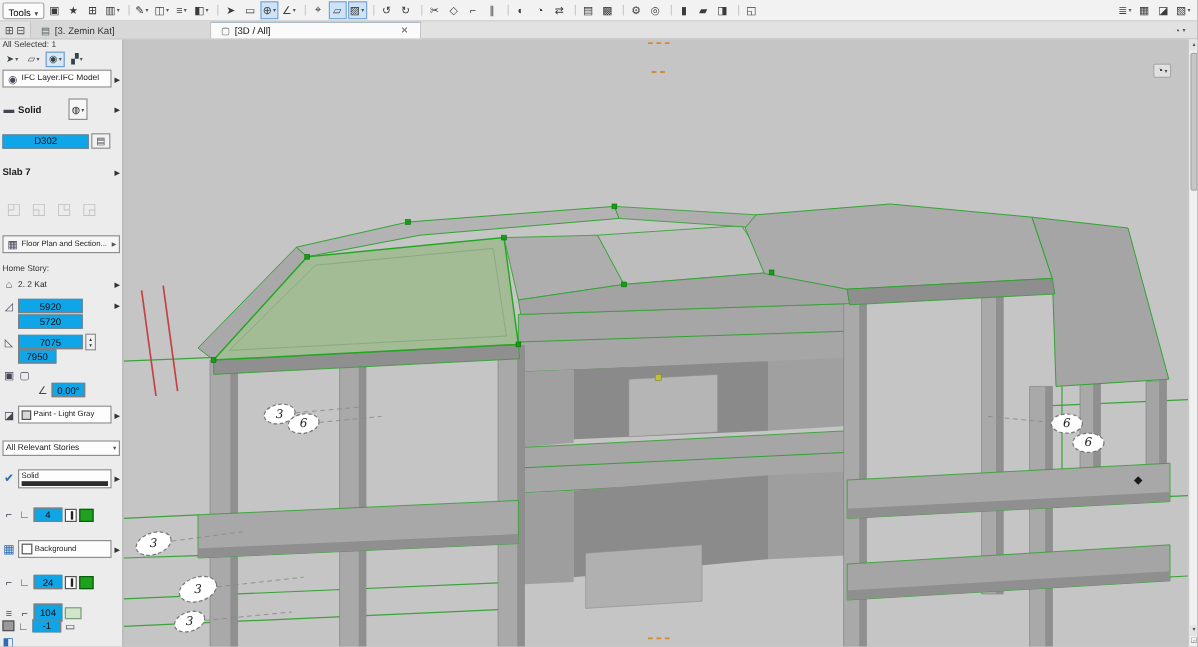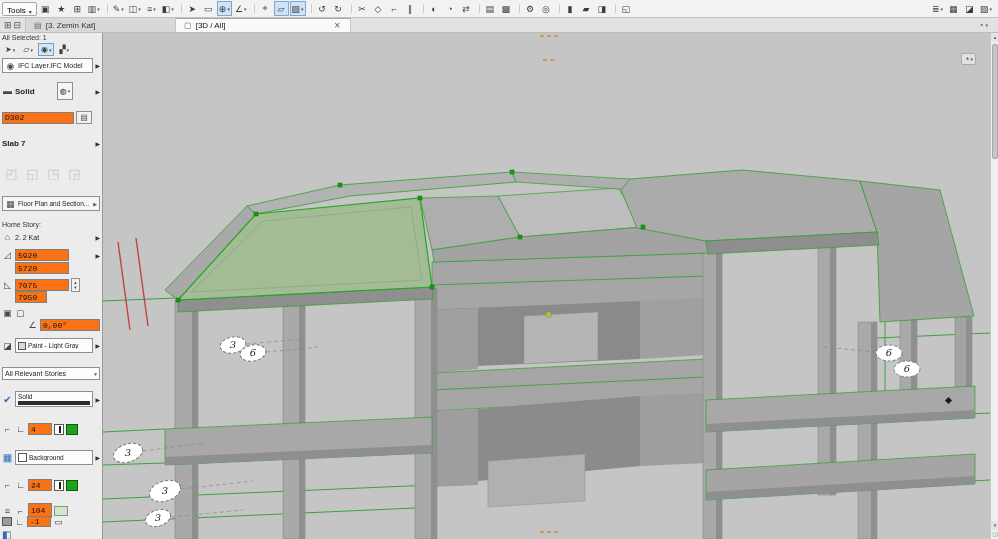--- a/index.html
+++ b/index.html
@@ -47,22 +47,22 @@
   .arrow-r{margin-left:auto;font-size:6px;color:#333;flex:none;cursor:default;}
   .cg{font-size:5px;color:#555;}
   .mbtn{display:flex;align-items:center;gap:1px;height:13px;padding:0 2px;border:1px solid transparent;
     background:transparent;font-size:8px;color:#344;}
   .mbtn .cg{font-size:5px;}
   .mbtn.active{background:#d6e7f8;border:1px solid #6f9fd0;}
   .dropbox{display:flex;align-items:center;gap:2px;height:15px;padding:0 2px;background:#fdfdfd;
     border:1px solid #8f8f8f;overflow:hidden;}
   .reno-box{display:flex;align-items:center;gap:1px;height:18px;padding:0 2px;margin-left:auto;
     border:1px solid #8f8f8f;background:#f6f6f6;}
-  .sinput{height:12px;border:1px solid #7f7f7f;background:#f97316;font-family:Liberation Mono, monospace;
-    font-size:8px;padding:0 2px;color:#111;}
+  .sinput{height:12px;border:1px solid #7f7f7f;background:#0ea5e9;font-family:Liberation Sans, sans-serif;
+    font-size:8px;padding:0 2px;color:#111;text-align:center;}
   .sqbtn{height:13px;width:16px;border:1px solid #8f8f8f;background:#f2f2f2;font-size:8px;
     display:flex;align-items:center;justify-content:center;color:#445;}
   .gbtn{width:19px;height:20px;display:flex;align-items:center;justify-content:center;
     font-size:13px;color:#c4c4c4;}
   .wbtn{display:flex;align-items:center;gap:2px;width:98px;height:15px;border:1px solid #8f8f8f;
     background:#f6f6f6;padding:0 2px;font-size:6.5px;}
   .spin{display:flex;flex-direction:column;justify-content:center;width:9px;height:14px;
     border:1px solid #8f8f8f;background:#f0f0f0;line-height:5px;text-align:center;}
   .spin i{font-style:normal;font-size:4.5px;color:#333;}
   .swatch{flex:none;border:1px solid #555;}
@@ -384,21 +384,21 @@
     </div>
 
     <div class="srow" style="top:275px">
       <span class="ic">▣</span>
       <span class="ic">▢</span>
     </div>
 
     <div class="srow" style="top:286px">
       <span style="width:26px"></span>
       <span class="ic">∠</span>
-      <input class="sinput" style="width: 60px;" value="0,00°">
+      <input class="sinput" style="width: 28px;" value="0,00°">
     </div>
 
     <div class="srow" style="top:305px">
       <span class="ic">◪</span>
       <div class="dropbox" style="flex:1">
         <span class="swatch" style="width:8px;height:8px;background:#d9d9d9"></span>
         <span class="lbl xs">Paint - Light Gray</span>
       </div>
       <span class="arrow-r">▶</span>
     </div>

